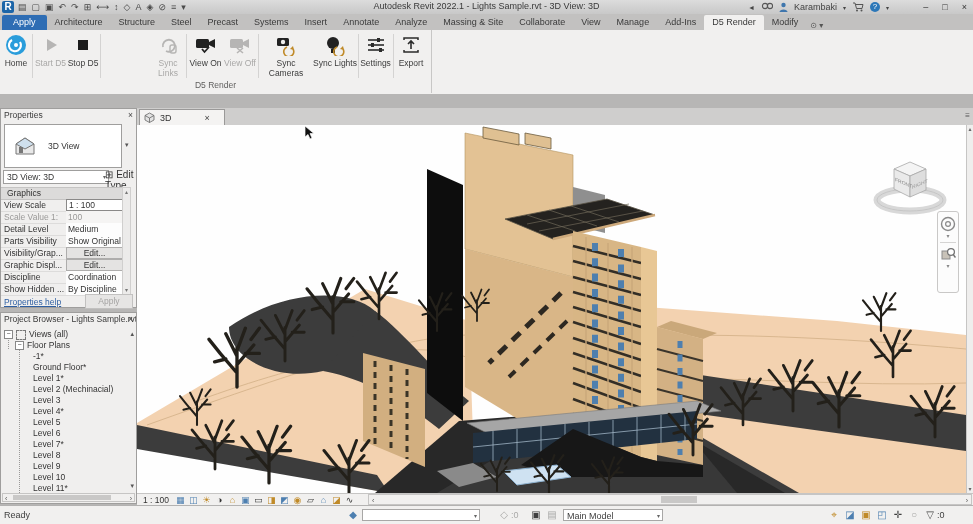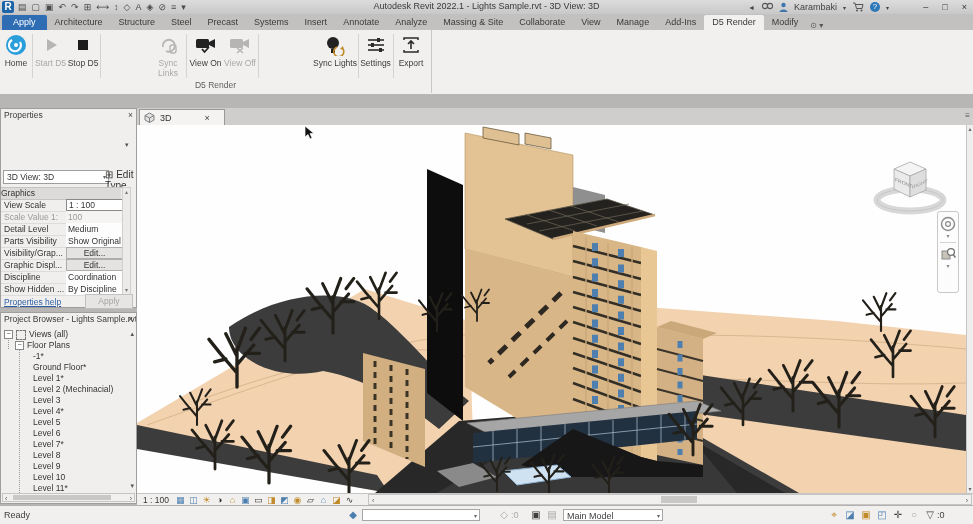--- a/index.html
+++ b/index.html
@@ -31,21 +31,21 @@
   
   .main{position:absolute;left:0;top:94px;width:973px;height:411px;background:#b7b6b5;}
   .panel{position:absolute;left:0;width:137px;background:#f0efee;border:1px solid #9f9e9d;box-sizing:border-box;font-size:8.5px;}
   .phead{position:relative;height:13px;line-height:13px;padding-left:3px;color:#3a3a3a;background:#f0efee;white-space:nowrap;overflow:hidden;}
   .pclose{position:absolute;right:3px;top:0;color:#444;}
   .typesel{position:absolute;left:3px;top:15px;width:116px;height:42px;background:#fff;border:1px solid #9f9e9d;display:flex;align-items:center;}
   .tsarrow{position:absolute;left:124px;top:32px;font-size:7px;color:#555;}
   .combo{background:#fff;border:1px solid #9f9e9d;height:12px;line-height:12px;padding:0 3px;position:absolute;white-space:nowrap;overflow:hidden;}
   .combo .dd{position:absolute;right:2px;top:0;font-size:6px;color:#666;}
   .etype{position:absolute;left:104px;top:60px;width:32px;height:13px;font-size:10px;color:#333;}
-  .sechead{position:absolute;left:0;width:120px;height:11px;background:#dcdbda;border-top:1px solid #c5c4c3;border-bottom:1px solid #c5c4c3;line-height:11px;padding-left:0;font-size:8.5px;color:#333;}
+  .sechead{position:absolute;left:0;width:120px;height:11px;background:#dcdbda;border-top:1px solid #c5c4c3;border-bottom:1px solid #c5c4c3;line-height:11px;padding-left:6px;font-size:8.5px;color:#333;}
   .prow{position:absolute;left:0;width:120px;height:12px;}
   .pname{position:absolute;left:0;top:0;width:62px;height:12px;line-height:12px;padding-left:3px;border-bottom:1px solid #dddcdb;border-right:1px solid #dddcdb;overflow:hidden;white-space:nowrap;}
   .pval{position:absolute;left:65px;top:0;width:55px;height:12px;line-height:12px;padding-left:2px;border-bottom:1px solid #dddcdb;overflow:hidden;white-space:nowrap;background:#fdfdfd;}
   .pval.inp{border:1px solid #8a8988;background:#fff;height:10px;line-height:10px;}
   .pval.gray{color:#9a9998;background:#f5f4f3;}
   .pname.gray{color:#9a9998;}
   .pval.btn{background:#e4e3e2;border:1px solid #aeadac;text-align:center;height:10px;line-height:10px;padding-left:0;}
   .pscroll{position:absolute;left:121px;top:78px;width:9px;height:108px;background:#ecebea;border:1px solid #d0cfce;box-sizing:border-box;font-size:6px;color:#777;text-align:center;}
   .helplink{position:absolute;left:3px;color:#2e5fa3;text-decoration:underline;}
   .applybtn{position:absolute;left:84px;width:46px;height:13px;background:#e6e5e4;border:1px solid #c2c1c0;color:#a5a4a3;text-align:center;line-height:13px;}
@@ -204,20 +204,31 @@
         <span class="ric">
           <svg width="24" height="22">
               <rect x="2" y="5" width="13" height="9" rx="1.5" fill="#b6b5b4"></rect>
               <path d="M15,8 L21,5 L21,14 L15,11 Z" fill="#b6b5b4"></path>
               <path d="M9,14 l6,5 M15,14 l-6,5" stroke="#b6b5b4" stroke-width="1.6"></path>
             </svg>
         </span>
         <span>View Off</span>
       </div>
       <div class="rsep" style="left:258px;"></div>
+      <div class="rbtn" style="left:259px;width:54px;">
+        <span class="ric">
+          <svg width="24" height="22">
+              <rect x="3" y="4" width="12" height="8" rx="1.5" fill="#222"></rect>
+              <circle cx="9" cy="8" r="2.2" fill="#efeeed"></circle>
+              <path d="M13,13 a5,5 0 1 0 6,2" fill="none" stroke="#c08a28" stroke-width="1.6"></path>
+              <path d="M19,12 l1,4 -4,-1 Z" fill="#c08a28"></path>
+            </svg>
+        </span>
+        <span>Sync Cameras</span>
+      </div>
       <div class="rbtn" style="left:313px;width:44px;">
         <span class="ric">
           <svg width="24" height="22">
               <circle cx="10" cy="9" r="6" fill="#222"></circle>
               <rect x="8" y="15" width="4" height="4" fill="#222"></rect>
               <path d="M14,13 a5,5 0 1 0 6,2" fill="none" stroke="#c08a28" stroke-width="1.6"></path>
               <path d="M20,12 l1,4 -4,-1 Z" fill="#c08a28"></path>
             </svg>
         </span>
         <span>Sync Lights</span>
@@ -253,20 +264,28 @@
       <div class="rplabel">D5 Render</div>
     </div>
   </div>
 
   <div class="main">
 
     <div class="panel" style="top:14px;height:200px;">
       <div class="phead">
         <span>Properties</span>
         <span class="pclose">×</span>
+      </div>
+      <div class="typesel">
+        <svg width="30" height="28" style="margin-left:5px;">
+          <path d="M6,12 L15,6 L24,12 L24,22 L6,22 Z" fill="#e8e8e8" stroke="#777" stroke-width="1"></path>
+          <path d="M6,12 L15,6 L24,12 L15,17 Z" fill="#cfe0ee" stroke="#777" stroke-width="1"></path>
+          <rect x="9" y="15" width="4" height="6" fill="#777"></rect>
+        </svg>
+        <span style="margin-left:8px;">3D View</span>
       </div>
       <span class="tsarrow">▾</span>
       <div class="combo" style="left:2px;top:61px;width:98px;">
         <span>3D View: 3D</span>
         <span class="dd">▾</span>
       </div>
       <div class="etype">
         <span>⊞</span>
         <span>Edit Type</span>
       </div>

